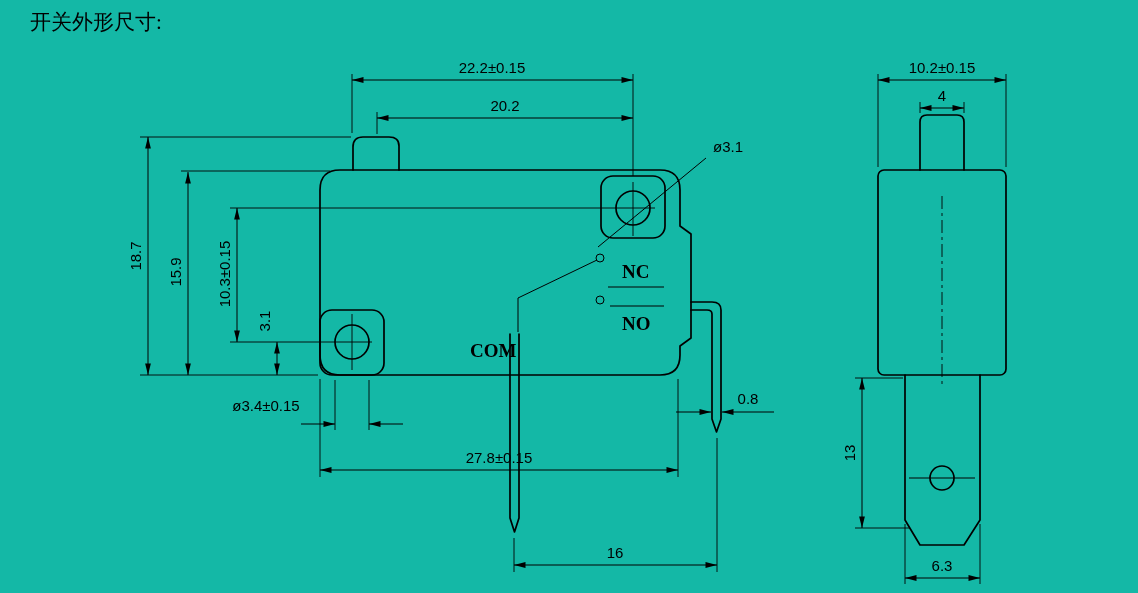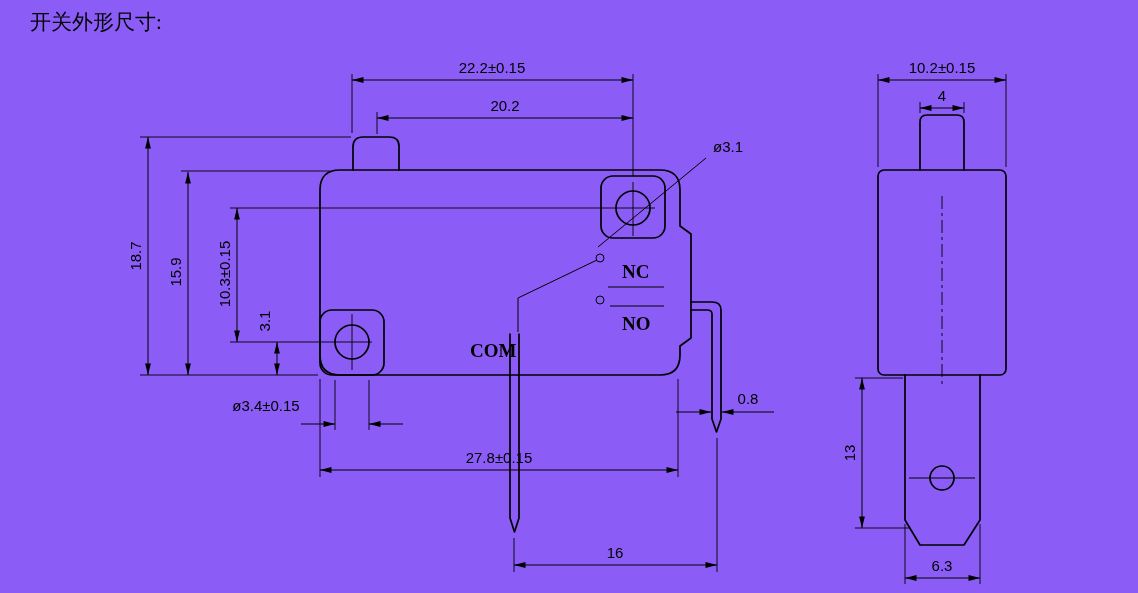--- a/index.html
+++ b/index.html
@@ -1,16 +1,16 @@
 <!DOCTYPE html>
 <html><head>
 <meta charset="utf-8">
 <style>
   html,body{margin:0;padding:0;background:#ffffff;}
-  .page{position:relative;width:1138px;height:593px;background:#8b5cf6;overflow:hidden;
+  .page{position:relative;width:1138px;height:593px;background:#14b8a6;overflow:hidden;
         font-family:"Liberation Sans",sans-serif;}
   .title{position:absolute;left:30px;top:8px;font:21px "Liberation Serif",serif;color:#000;}
   svg{position:absolute;left:0;top:0;}
   .part{fill:none;stroke:#000;stroke-width:1.7;stroke-linejoin:round;stroke-linecap:round;}
   .thin{fill:none;stroke:#000;stroke-width:1;}
   .dim{fill:none;stroke:#000;stroke-width:1;}
   .ext{fill:none;stroke:#000;stroke-width:0.9;}
   .cl{fill:none;stroke:#000;stroke-width:0.9;stroke-dasharray:13 4 3 4;}
   text.d{font-family:"Liberation Sans",sans-serif;font-size:15px;fill:#000;text-anchor:middle;}
   text.t{font-family:"Liberation Serif",serif;font-size:19px;font-weight:bold;fill:#000;}

